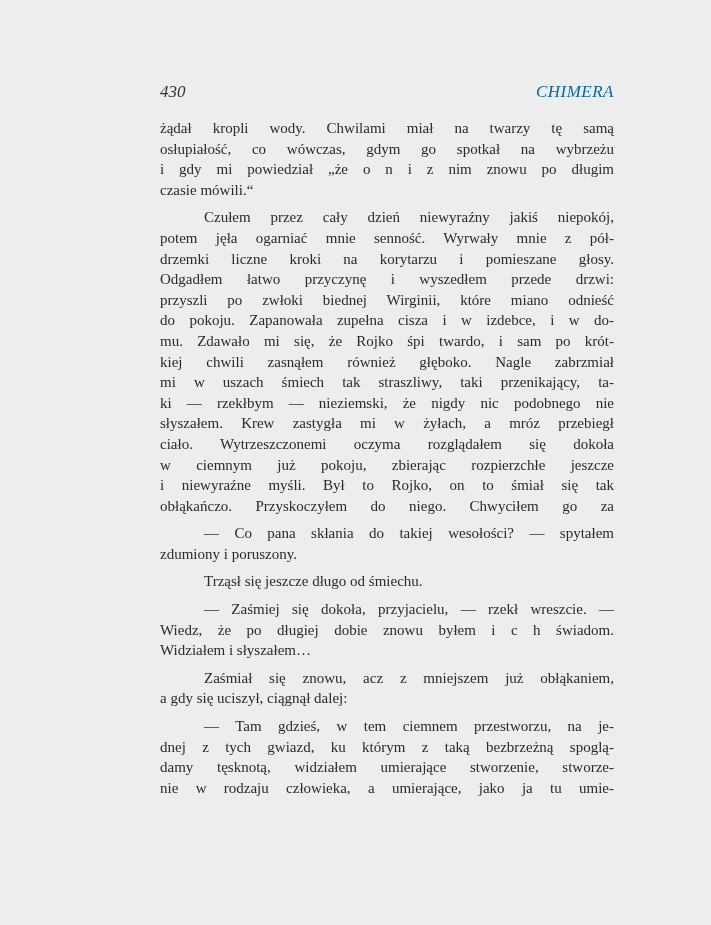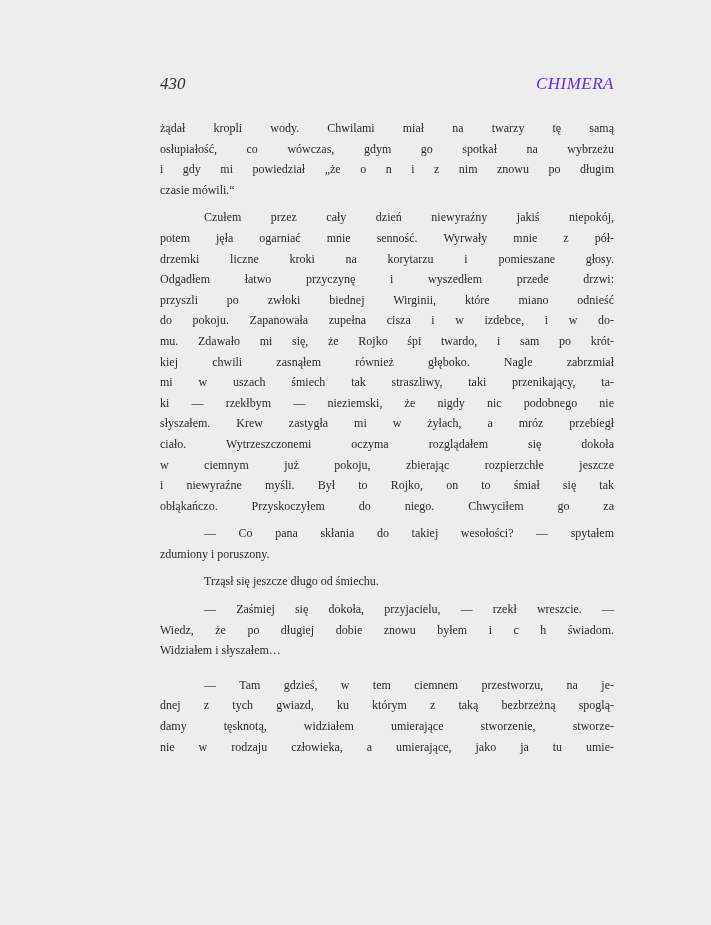--- a/index.html
+++ b/index.html
@@ -17,47 +17,47 @@
   }
   .page {
     position: absolute;
     left: 0; top: 0;
     width: 711px; height: 925px;
     background: #ededed;
   }
   .header {
     position: absolute;
     left: 160px;
-    top: 74px;
+    top: 82px;
     width: 454px;
     height: 24px;
   }
   .page-number {
     position: absolute;
     left: 0;
     top: 0;
     font-style: italic;
     font-size: 17px;
     color: #333;
   }
   .running-title {
     position: absolute;
     right: 0;
     top: 0;
     font-style: italic;
     font-size: 17px;
     letter-spacing: 0.5px;
-    color: #6d28d9;
+    color: #0369a1;
   }
   .body-text {
     position: absolute;
     left: 160px;
     top: 118px;
     width: 454px;
-    font-size: 12px;
+    font-size: 15px;
     line-height: 20.6px;
   }
   .line {
     display: block;
     white-space: nowrap;
     text-align: justify;
     text-align-last: justify;
     height: 20.6px;
   }
   .line.last {
@@ -120,20 +120,24 @@
     </div>
     <span class="para-gap"></span>
 
     <div>
       <span class="line indent">— Zaśmiej się dokoła, przyjacielu, — rzekł wreszcie. —</span>
       <span class="line">Wiedz, że po długiej dobie znowu byłem i c h świadom.</span>
       <span class="line last">Widziałem i słyszałem…</span>
     </div>
     <span class="para-gap"></span>
 
+    <div>
+      <span class="line indent">Zaśmiał się znowu, acz z mniejszem już obłąkaniem,</span>
+      <span class="line last">a gdy się uciszył, ciągnął dalej:</span>
+    </div>
     <span class="para-gap"></span>
 
     <div>
       <span class="line indent">— Tam gdzieś, w tem ciemnem przestworzu, na je-</span>
       <span class="line">dnej z tych gwiazd, ku którym z taką bezbrzeżną spoglą-</span>
       <span class="line">damy tęsknotą, widziałem umierające stworzenie, stworze-</span>
       <span class="line">nie w rodzaju człowieka, a umierające, jako ja tu umie-</span>
     </div>
   </div>
 </div>

